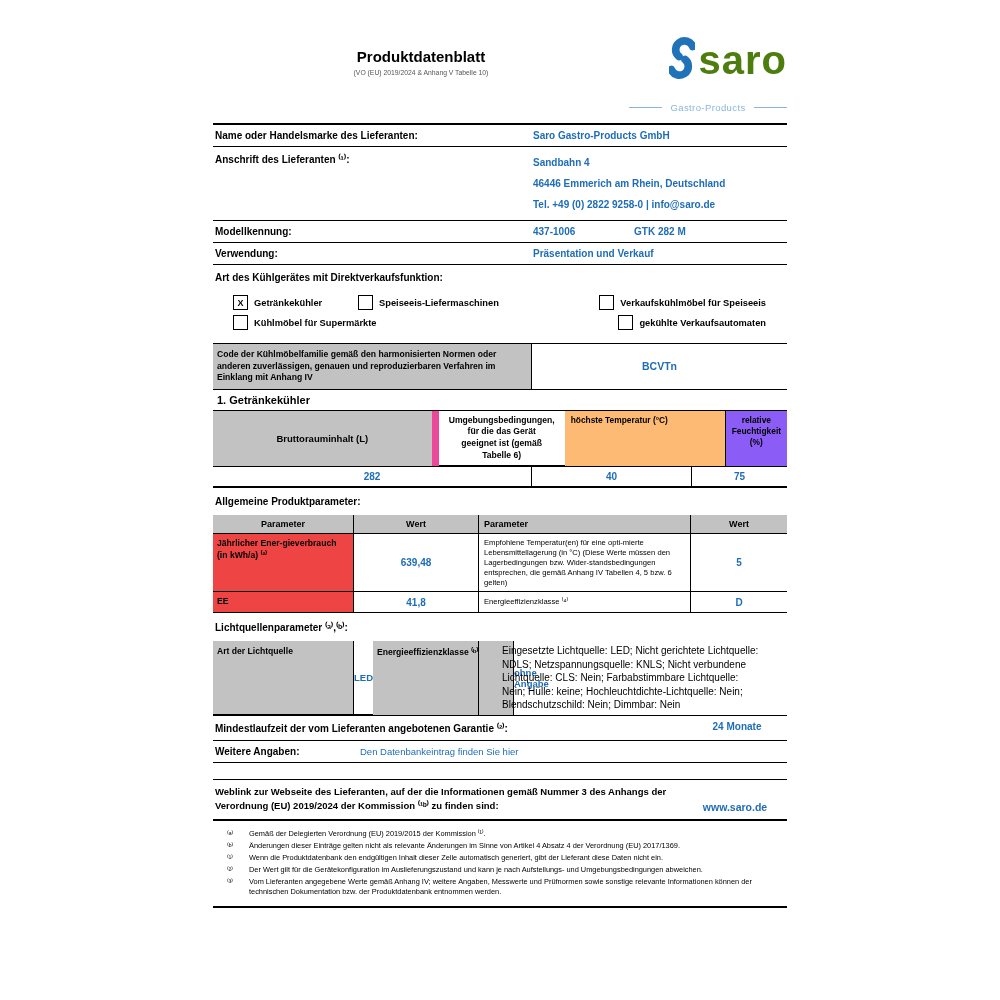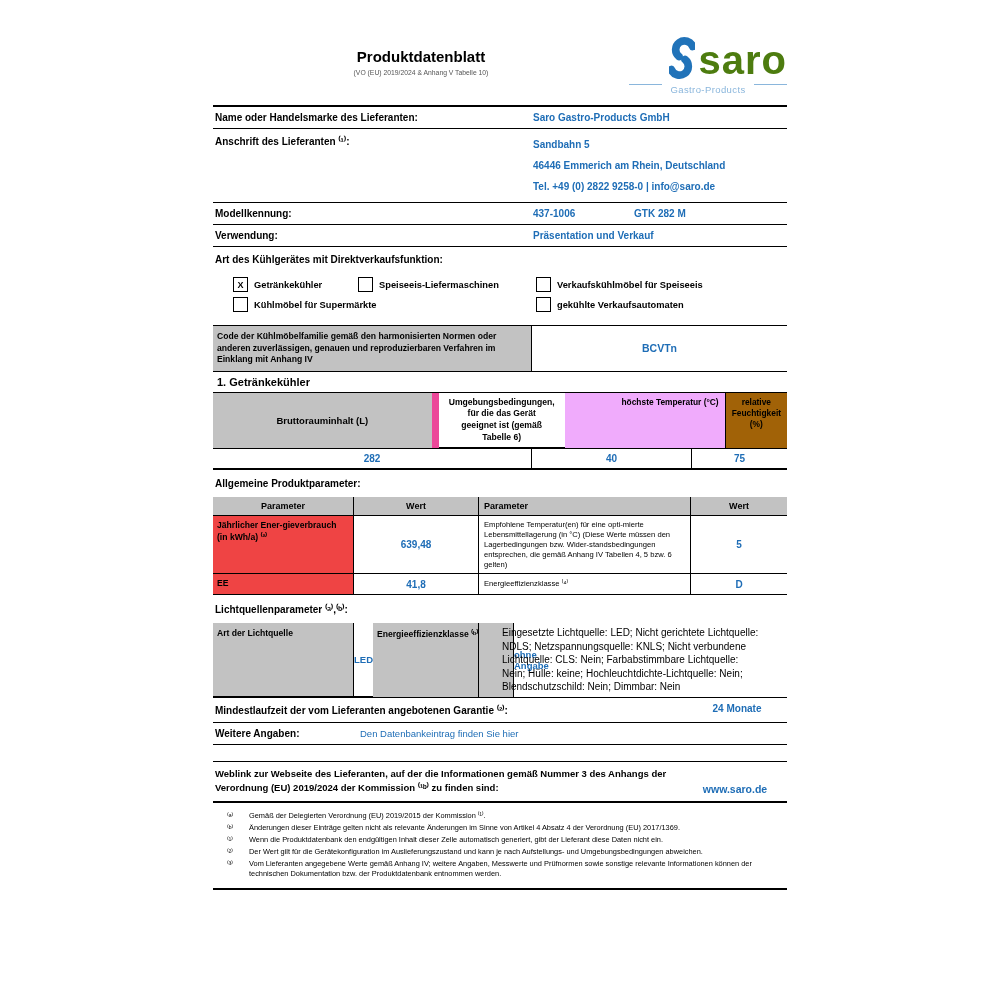--- a/index.html
+++ b/index.html
@@ -11,40 +11,40 @@
   .sheet{position:absolute;left:213px;top:36px;width:574px;}
 
   
   .hdr{display:flex;align-items:flex-start;margin-bottom:10px;}
   .title-wrap{flex:1;text-align:center;padding-top:12px;}
   .title{font-size:15px;font-weight:bold;}
   .subtitle{font-size:6.8px;color:#555;margin-top:4px;}
   .logo{width:158px;display:flex;flex-direction:column;align-items:stretch;}
   .logo-top{display:flex;align-items:center;justify-content:flex-end;gap:4px;}
   .logo-brand{font-size:40px;font-weight:bold;color:#4d7c0f;line-height:0.9;letter-spacing:1px;}
-  .logo-tag{display:flex;align-items:flex-start;gap:8px;margin-top:0;}
+  .logo-tag{display:flex;align-items:center;gap:8px;margin-top:18px;}
   .logo-tag .line{flex:1;height:1px;background:#8ab6dc;}
   .logo-tag .txt{color:#8ab6dc;font-size:9.5px;letter-spacing:.4px;white-space:nowrap;}
 
   
   .doc{border-top:2px solid #000;}
   .r{display:flex;border-bottom:1.5px solid #000;}
   .pad{padding:5px 2px;}
   .lbl{width:318px;font-weight:bold;font-size:10px;box-sizing:border-box;padding-right:6px;}
   .val{flex:1;font-size:10px;font-weight:bold;}
   .blue{color:#1e6db6;}
   .addr-lines div{line-height:2.1;}
   .model-name{margin-left:56px;}
 
   
   .sec-label{font-weight:bold;font-size:10px;padding:7px 2px 5px 2px;}
   .cb-rows{padding:2px 0 8px 20px;}
   .cb-row{display:flex;margin:5px 0;}
   .cb-item{display:flex;align-items:center;gap:6px;box-sizing:border-box;}
-  .cb-w1{width:125px;}.cb-w2{width:178px;}.cb-w3{width:230px;}.cb-w12{width:303px;}
+  .cb-w1{width:125px;}.cb-w2{width:178px;}.cb-w3{width:230px;justify-content:flex-end;}.cb-w12{width:303px;}
   .cb-box{width:13px;height:13px;border:1.3px solid #000;display:inline-flex;
           align-items:center;justify-content:center;font-size:9px;font-weight:bold;flex:0 0 auto;}
   .cb-label{font-weight:bold;font-size:9.3px;white-space:nowrap;}
 
   
   .fam-left{width:318px;box-sizing:border-box;background:#c2c2c2;font-weight:bold;
             font-size:8.6px;padding:5px 8px 5px 4px;line-height:1.35;}
   .fam-right{flex:1;display:flex;align-items:center;justify-content:center;
              font-weight:bold;font-size:10.5px;border-left:1px solid #000;}
 
@@ -56,23 +56,23 @@
             padding:3px 4px;border-bottom:1px solid #8fa3bd;}
   .cool-desc{background:#dbe4f0;color:#1e6db6;font-size:8.3px;padding:4px;line-height:1.45;flex:1;}
 
   
   .vol-left{width:318px;box-sizing:border-box;background:#c2c2c2;display:flex;
             align-items:center;justify-content:center;font-weight:bold;font-size:9.5px;}
   .vol-right{flex:1;display:flex;flex-direction:row;border-left:7px solid #ec4899;}
   .vol-amb{font-weight:bold;font-size:8.6px;text-align:center;padding:4px 10px;
            border-bottom:1px solid #000;line-height:1.35;}
   .vol-sub{display:flex;flex:1;}
-  .vol-sub .c1{width:160px;box-sizing:border-box;background:#f0abfc;font-weight:bold;
-               font-size:8.4px;text-align:right;padding:4px 6px;line-height:1.3;}
-  .vol-sub .c2{flex:1;background:#a16207;font-weight:bold;font-size:8.4px;text-align:center;
+  .vol-sub .c1{width:160px;box-sizing:border-box;background:#fdba74;font-weight:bold;
+               font-size:8.4px;text-align:left;padding:4px 6px;line-height:1.3;}
+  .vol-sub .c2{flex:1;background:#8b5cf6;font-weight:bold;font-size:8.4px;text-align:center;
                padding:4px 6px;border-left:1px solid #000;line-height:1.3;box-sizing:border-box;}
   .vals{border-bottom:2px solid #000;}
   .vals .v1{width:318px;box-sizing:border-box;text-align:center;padding:4px 0;}
   .vals .v2{width:160px;box-sizing:border-box;text-align:center;padding:4px 0;border-left:1px solid #000;}
   .vals .v3{flex:1;text-align:center;padding:4px 0;border-left:1px solid #000;}
   .vals div{font-weight:bold;font-size:10px;}
 
   
   .ptable{border-bottom:1.5px solid #000;}
   .prow{display:flex;border-bottom:1px solid #000;}
@@ -151,21 +151,21 @@
   <div class="doc">
 
     <div class="r pad">
       <div class="lbl">Name oder Handelsmarke des Lieferanten:</div>
       <div class="val blue">Saro Gastro-Products GmbH</div>
     </div>
 
     <div class="r pad">
       <div class="lbl">Anschrift des Lieferanten ⁽¹⁾:</div>
       <div class="val blue addr-lines">
-        <div>Sandbahn 5</div>
+        <div>Sandbahn 4</div>
         <div>46446 Emmerich am Rhein, Deutschland</div>
         <div>Tel. +49 (0) 2822 9258-0 | info@saro.de</div>
       </div>
     </div>
 
     <div class="r pad">
       <div class="lbl">Modellkennung:</div>
       <div class="val blue">
         <span>437-1006</span>
         <span class="model-name">GTK 282 M</span>

